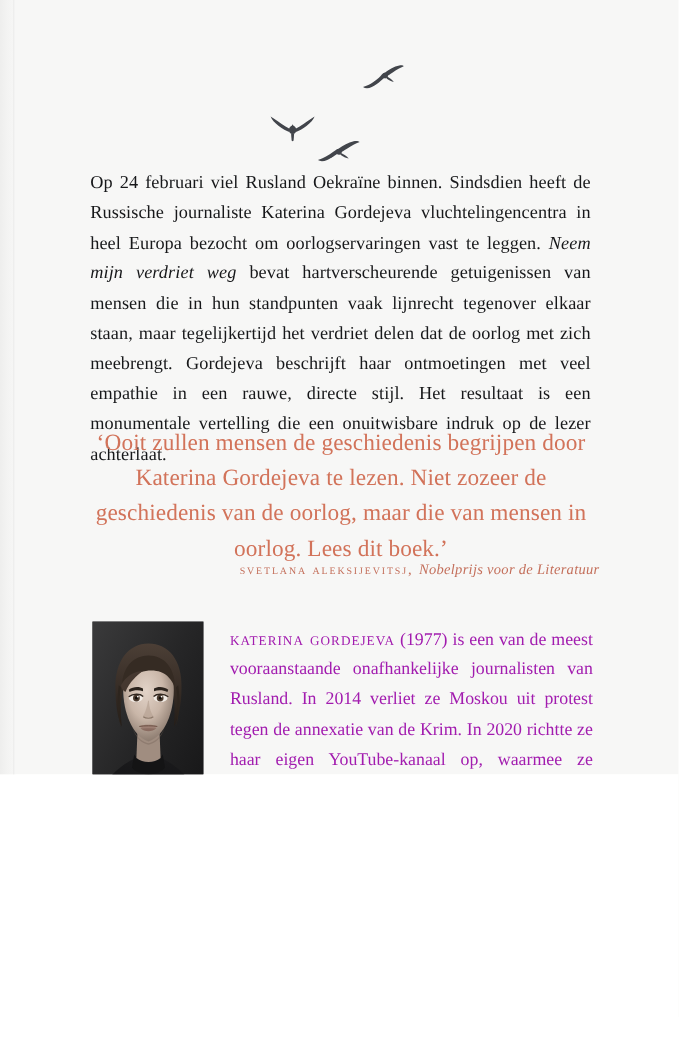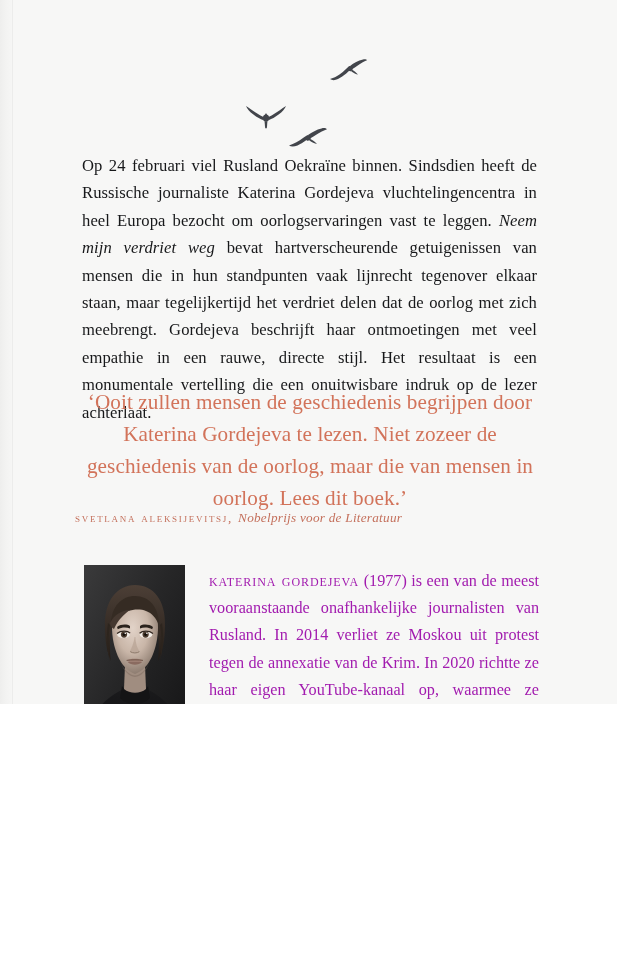--- a/index.html
+++ b/index.html
@@ -69,21 +69,21 @@
     line-height: 32px;
     color: #d2735a;
     text-align: center;
     letter-spacing: 0.004em;
   }
   .quote-attrib {
     position: absolute;
     left: 75px;
     top: 508px;
     width: 470px;
-    text-align: left;
+    text-align: right;
     font-size: 13.2px;
     color: #c4705c;
     letter-spacing: 0.13em;
     line-height: 20px;
   }
   .quote-attrib .src {
     font-style: italic;
     letter-spacing: 0.02em;
     font-variant: normal;
     text-transform: none;

